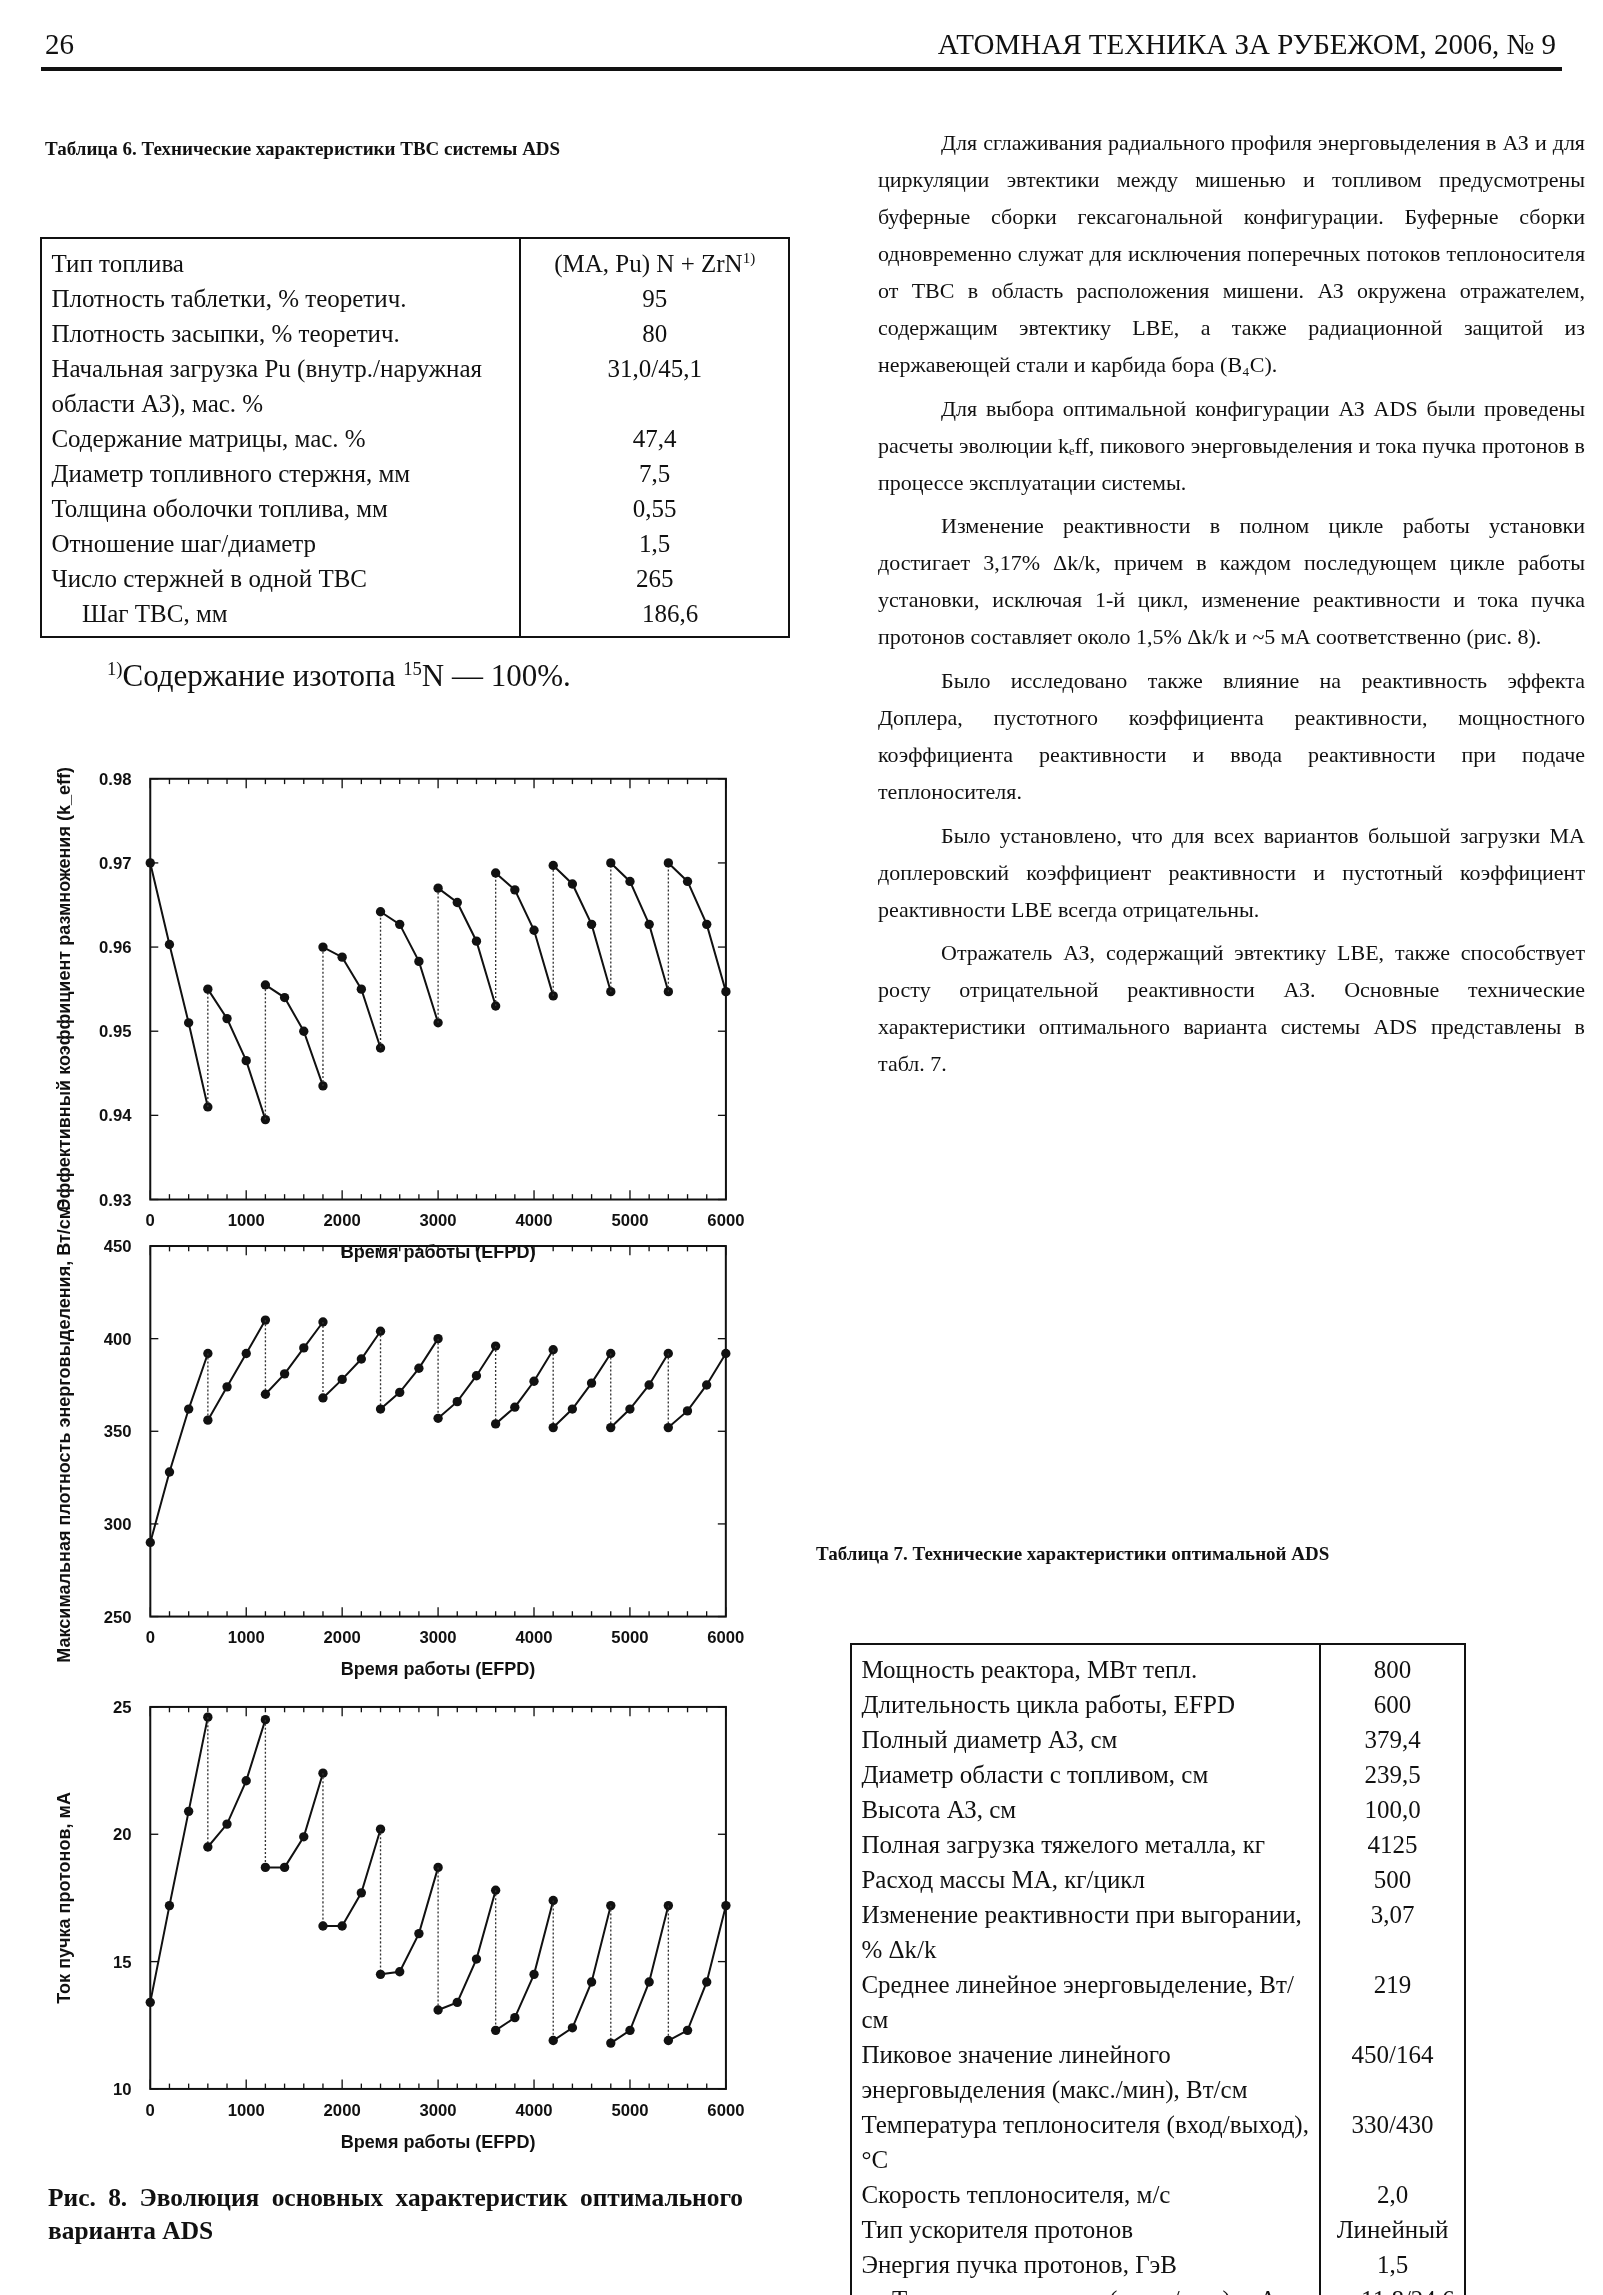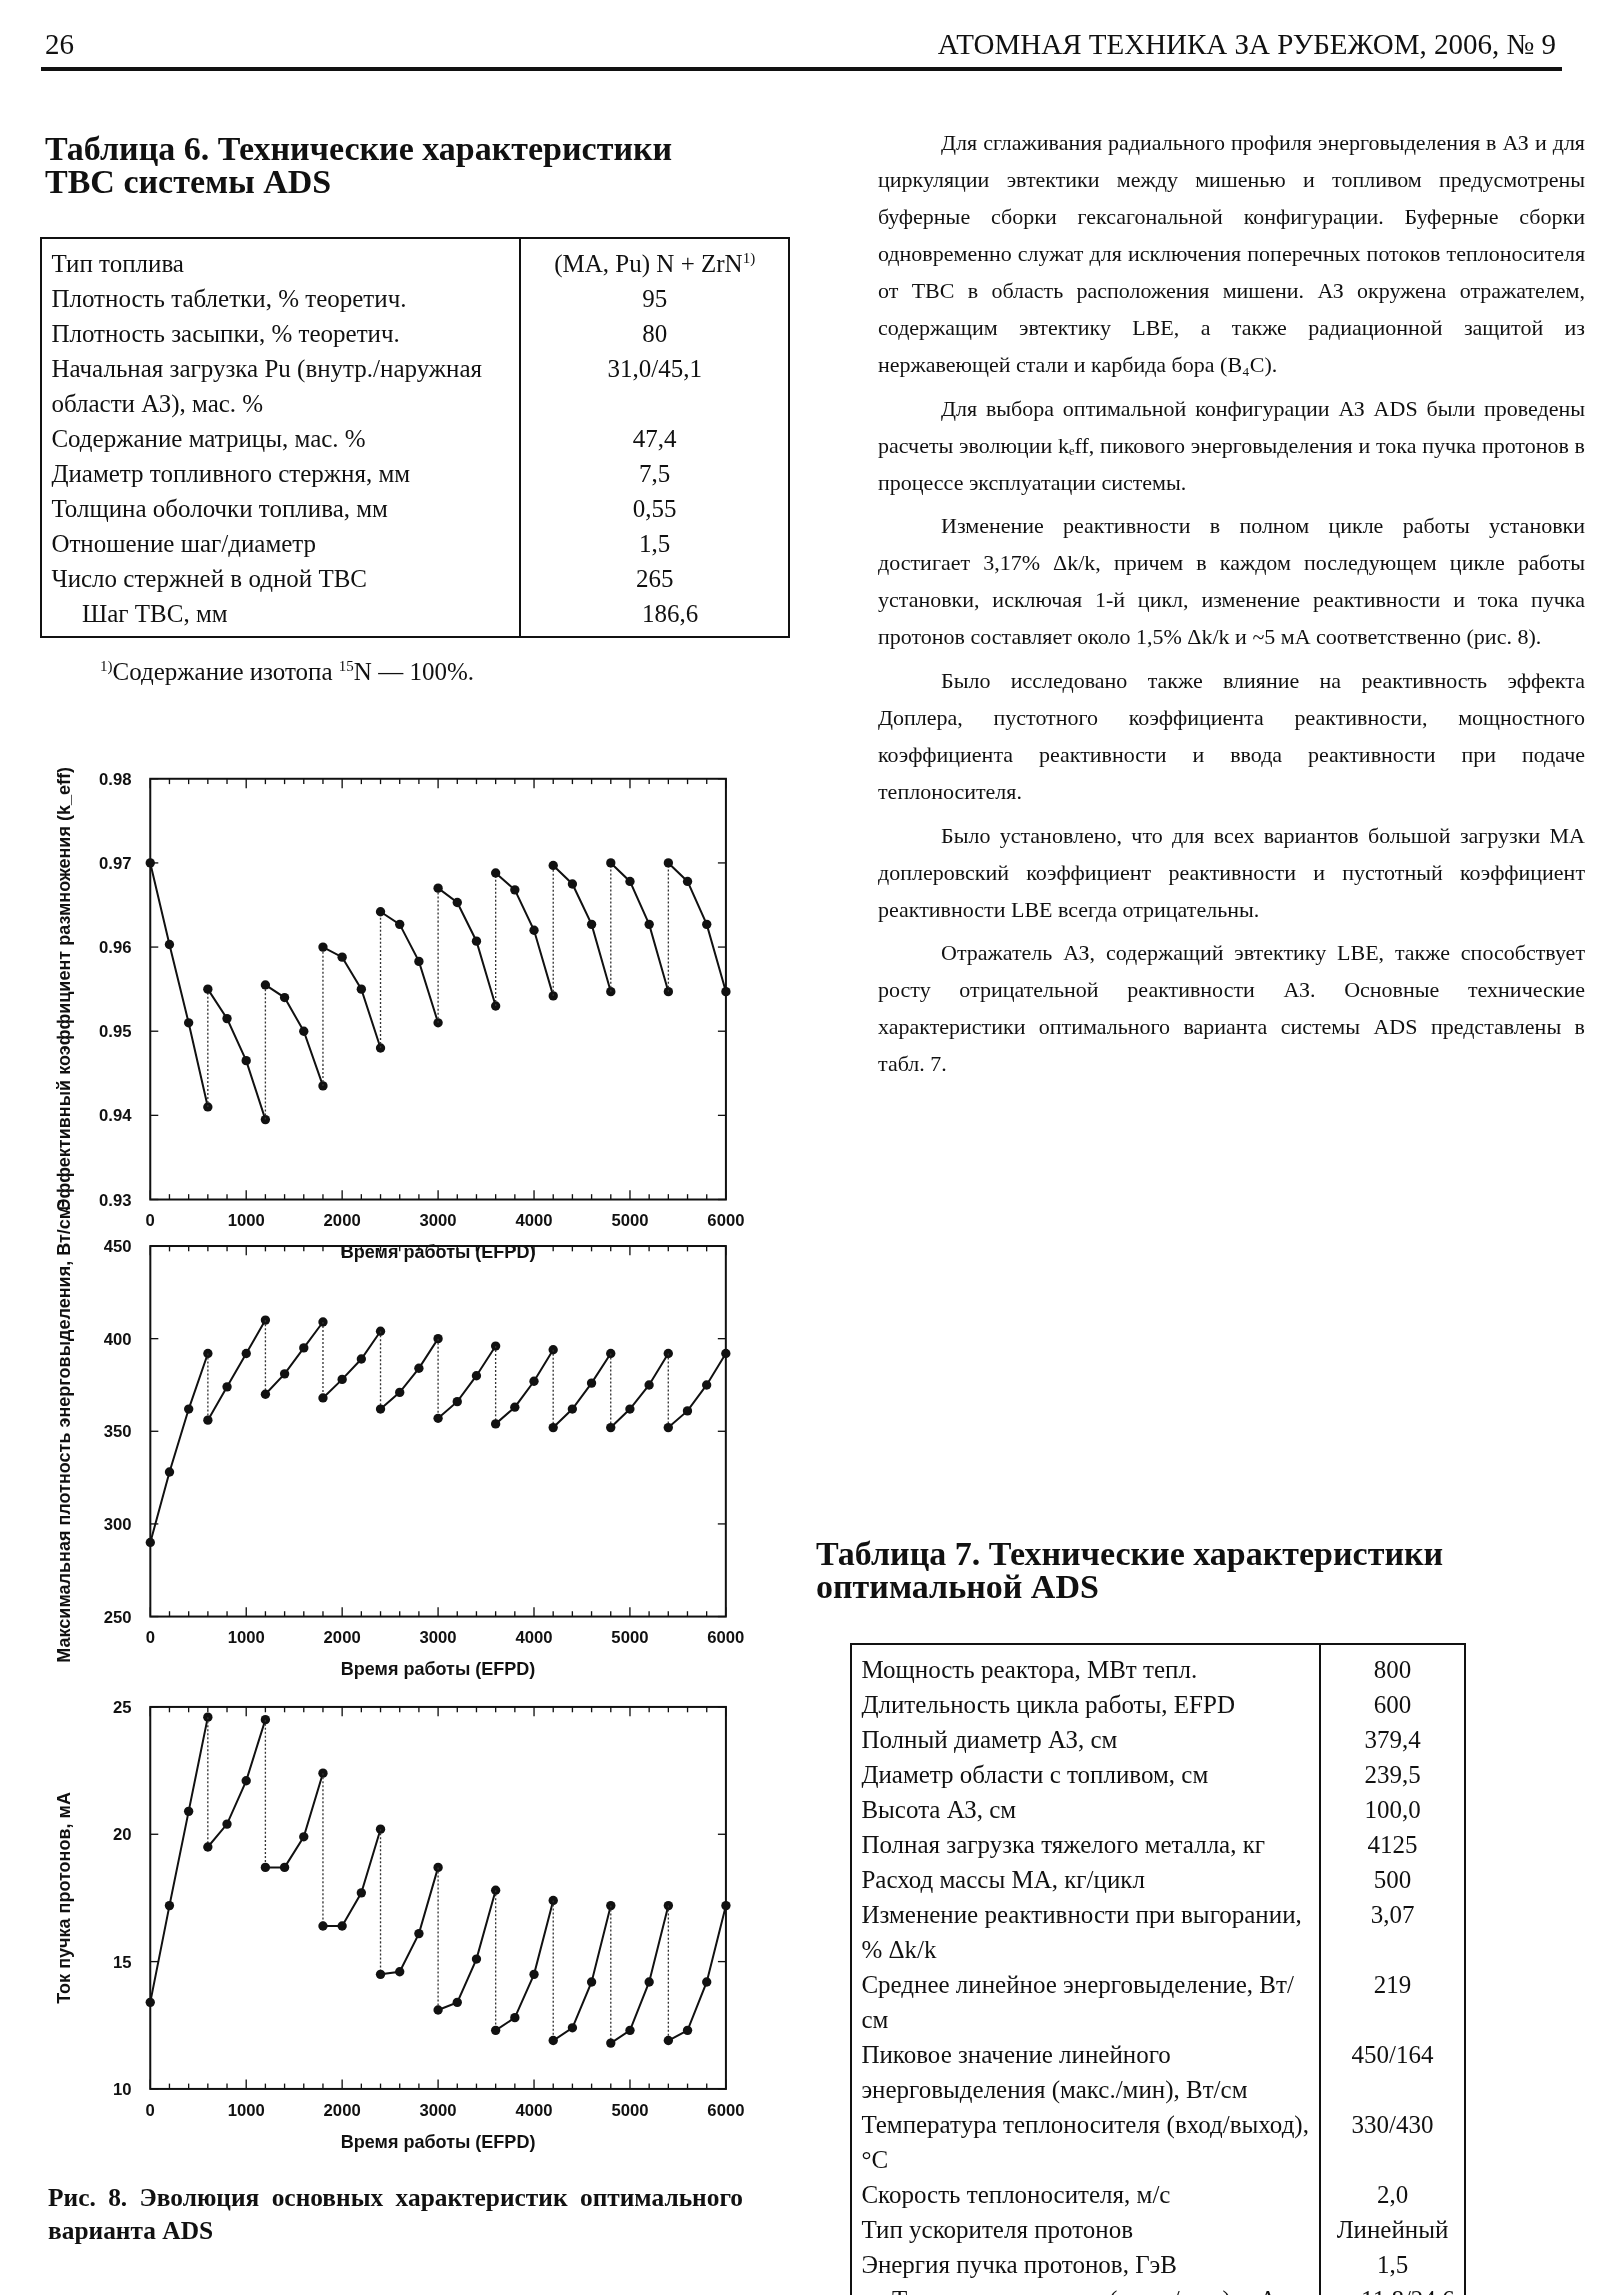--- a/index.html
+++ b/index.html
@@ -3,35 +3,35 @@
 <meta charset="utf-8">
 <style>
   html, body { margin: 0; padding: 0; background: #fff; }
   body { width: 1603px; height: 2295px; position: relative; overflow: hidden; color: #111;
          font-family: "Liberation Serif", "DejaVu Serif", serif; }
   .abs { position: absolute; }
   .hdr-num { left: 45px; top: 28px; font-size: 29px; }
   .hdr-title { right: 47px; top: 28px; font-size: 29px; }
   .hdr-rule { left: 41px; top: 67px; width: 1521px; height: 4px; background: #111; }
 
-  .tbl-title { font-weight: bold; font-size: 34px; line-height: 33px; }
+  .tbl-title { font-weight: bold; font-size: 19px; line-height: 33px; }
   .t6-title { left: 45px; top: 132px; width: 668px; }
   .t7-title { left: 816px; top: 1537px; width: 708px; }
 
   table.spec { position: absolute; border-collapse: collapse; border: 2px solid #111; font-size: 25px; }
   table.spec td { padding: 0 9.4px; line-height: 35px; vertical-align: top; }
   table.spec td.v { border-left: 2px solid #111; text-align: center; }
   .t6 { left: 40px; top: 237px; width: 750px; }
   .t6 td.k { width: 428px; }
   .t7 { left: 850px; top: 1643px; width: 616px; }
   .t7 td.k { width: 541px; }
   table.spec tr:first-child td { padding-top: 6.7px; }
   table.spec tr:last-child td { padding-bottom: 5.3px; padding-left: 40px; }
 
-  .foot { left: 100px; top: 658px; font-size: 25px; }
+  .foot { left: 107px; top: 658px; font-size: 31px; }
   sup { font-size: 60%; line-height: 0; }
 
   .col-right { left: 850px; top: 124px; width: 707px; font-size: 22px; line-height: 37px; text-align: justify; margin-left: 28px; }
   .col-right p { margin: 0 0 0 0; text-indent: 63px; }
   .col-right p + p { margin-top: 6.7px; }
 
   svg.chart { position: absolute; left: 0; overflow: visible; }
   .ax-text { font-family: "Liberation Sans", "DejaVu Sans", sans-serif; font-weight: bold; font-size: 25px; fill: #111; }
   .ax-label { font-family: "Liberation Sans", "DejaVu Sans", sans-serif; font-weight: bold; font-size: 27px; fill: #111; }
   .caption { left: 48px; top: 2181px; width: 695px; font-weight: bold; font-size: 25.4px; line-height: 33px; text-align: justify; }

